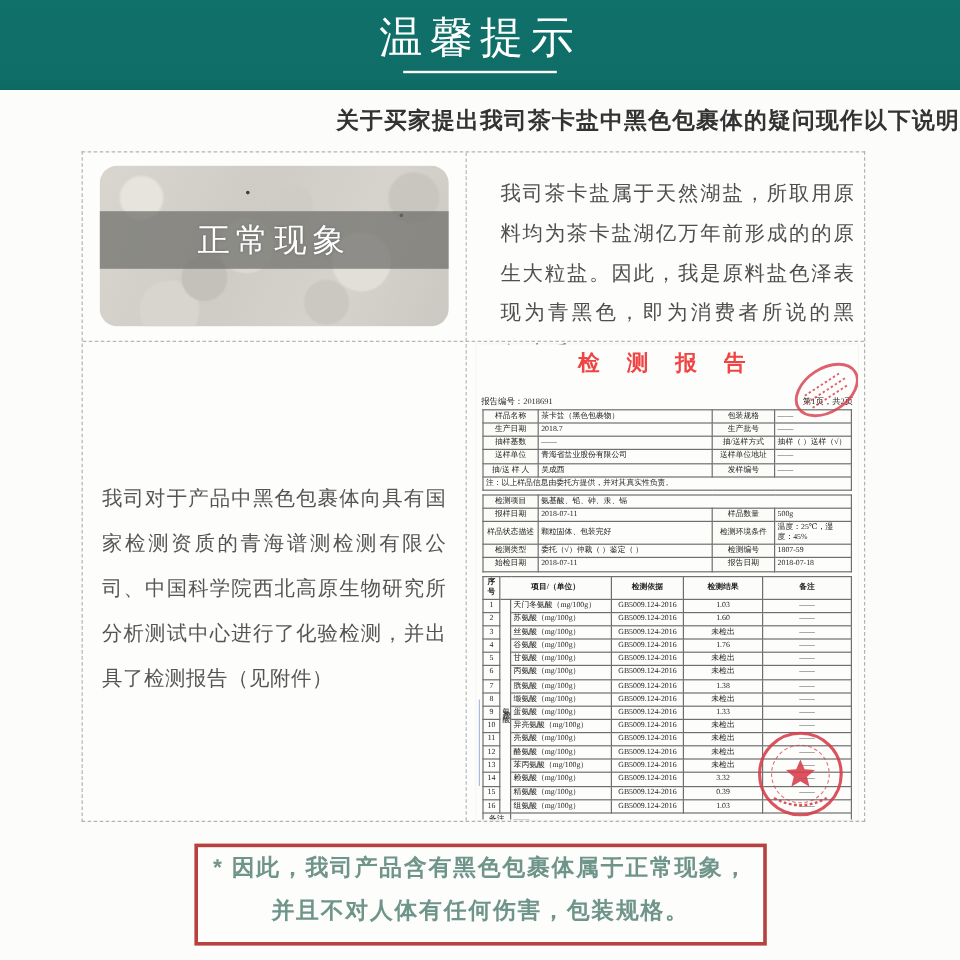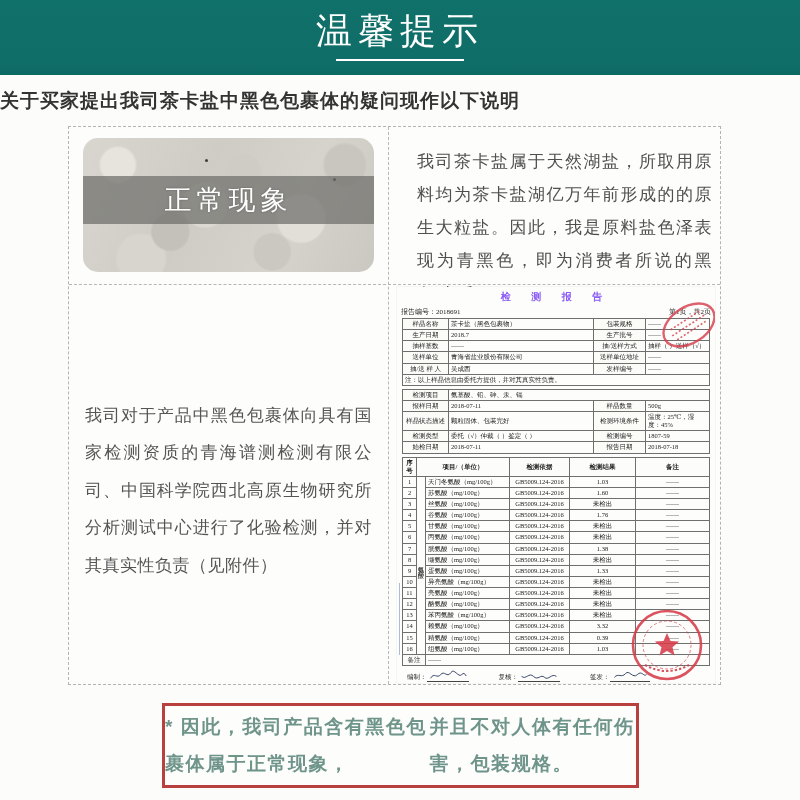--- a/index.html
+++ b/index.html
@@ -15,21 +15,21 @@
     background:linear-gradient(180deg,#10716a 0%,#0f6e67 85%,#0c6a63 100%);
     text-align:center;color:#fff;
   }
   .header h1{
     margin:7px 0 0 0;font-size:36px;font-weight:normal;letter-spacing:6px;color:#fff;
   }
   .header .divider{width:128px;height:2px;background:#fff;margin:3px auto 3px auto;}
   .header .sub{font-size:15px;letter-spacing:1px;color:#f2f7f6;}
   
   .intro-title{
-    position:absolute;left:0;top:88px;width:800px;text-align:left;
+    position:absolute;left:0;top:88px;width:800px;text-align:right;
     font-size:19px;font-weight:700;color:#333;letter-spacing:1px;
   }
   
   .grid{
     position:absolute;left:68px;top:126px;width:653px;height:559px;
     border:1px dashed #b3b3b3;background:#fdfdfc;box-sizing:border-box;
   }
   .v-divider{position:absolute;left:319px;top:0;width:0;height:100%;border-left:1px dashed #b7b7b7;}
   .h-divider{position:absolute;left:0;top:157px;width:100%;height:0;border-top:1px dashed #b7b7b7;}
   .cell{position:absolute;box-sizing:border-box;}
@@ -65,24 +65,24 @@
   .para{color:#4f4f4f;font-size:17px;text-align:justify;}
   .para-right{padding:18px 10px 0 28px;line-height:1.95;letter-spacing:0.5px;}
   .para-left{padding:112px 16px 0 16px;line-height:2.2;letter-spacing:0.5px;color:#555;}
   
   .report{
     position:absolute;left:8px;top:2px;width:318px;height:396px;
     background:#fdfdfb;font-family:"Liberation Serif","DejaVu Serif",serif;
     color:#252525;overflow:hidden;box-shadow:0 0 0 1px rgba(0,0,0,0.03);
   }
   .report-title{
-    text-align:center;font-size:10px;font-weight:bold;letter-spacing:9px;margin:3px 0 2px 0;color:#8b5cf6;
+    text-align:center;font-size:18px;font-weight:bold;letter-spacing:9px;margin:3px 0 2px 0;color:#ef4444;
   }
   .report-noline{
-    display:flex;justify-content:space-between;font-size:7px;margin:3px 4px 1px 4px;color:#222;
+    display:flex;justify-content:space-between;font-size:7px;margin:16px 4px 1px 4px;color:#222;
   }
   table.rt{border-collapse:collapse;width:308px;margin:0 auto;table-layout:fixed;}
   table.rt td,table.rt th{
     border:1px solid #6f6f6f;font-size:6.5px;font-weight:normal;
     padding:1px 2px;line-height:1.25;color:#222;overflow:hidden;
     vertical-align:middle;
   }
   td.lab{background:#fbfbf8;text-align:center;}
   td.val{text-align:left;}
   td.note-row{font-size:6.5px;text-align:left;padding:1.5px 3px;}
@@ -101,21 +101,21 @@
   .sig-item{display:flex;align-items:flex-end;margin-right:26px;}
   .sig-item .u{border-bottom:0.8px solid #444;display:inline-block;min-width:40px;height:11px;}
   
   .stamp-circle{position:absolute;right:10px;bottom:0px;width:76px;height:76px;opacity:.88;}
   .stamp-oval{position:absolute;right:-6px;top:12px;width:64px;height:52px;transform:rotate(-33deg);opacity:.8;}
   .scan-line{position:absolute;left:2px;bottom:28px;width:1px;height:72px;background:#93a9d2;opacity:.8;}
   
   .footer-box{
     position:absolute;left:162px;top:703px;width:477px;height:85px;
     border:3px solid #b8403e;box-sizing:border-box;background:#fdfdfc;
-    display:flex;flex-direction:row;align-items:center;justify-content:flex-end;
+    display:flex;flex-direction:column;align-items:center;justify-content:flex-start;
     color:#6f958b;font-size:19px;font-weight:700;letter-spacing:1.5px;line-height:1.9;
   }
 </style>
 </head>
 <body>
 
 <div class="header">
   <h1>温馨提示</h1>
   <div class="divider"></div>
 </div>
@@ -132,21 +132,21 @@
       <div class="speck s2"></div>
       <div class="salt-band">正常现象</div>
     </div>
   </div>
 
   <div class="cell cell-tr">
     <div class="para para-right">我司茶卡盐属于天然湖盐，所取用原料均为茶卡盐湖亿万年前形成的的原生大粒盐。因此，我是原料盐色泽表现为青黑色，即为消费者所说的黑色“杂质”</div>
   </div>
 
   <div class="cell cell-bl">
-    <div class="para para-left">我司对于产品中黑色包裹体向具有国家检测资质的青海谱测检测有限公司、中国科学院西北高原生物研究所分析测试中心进行了化验检测，并对其真实性负责（见附件）</div>
+    <div class="para para-left">我司对于产品中黑色包裹体向具有国家检测资质的青海谱测检测有限公司、中国科学院西北高原生物研究所分析测试中心进行了化验检测，并出具了检测报告（见附件）</div>
   </div>
 
   <div class="cell cell-br">
     <div class="report">
       <div class="report-title">检 测 报 告</div>
       <div class="report-noline">
         <span>报告编号：2018691</span>
         <span>第1页，共2页</span>
       </div>
 

